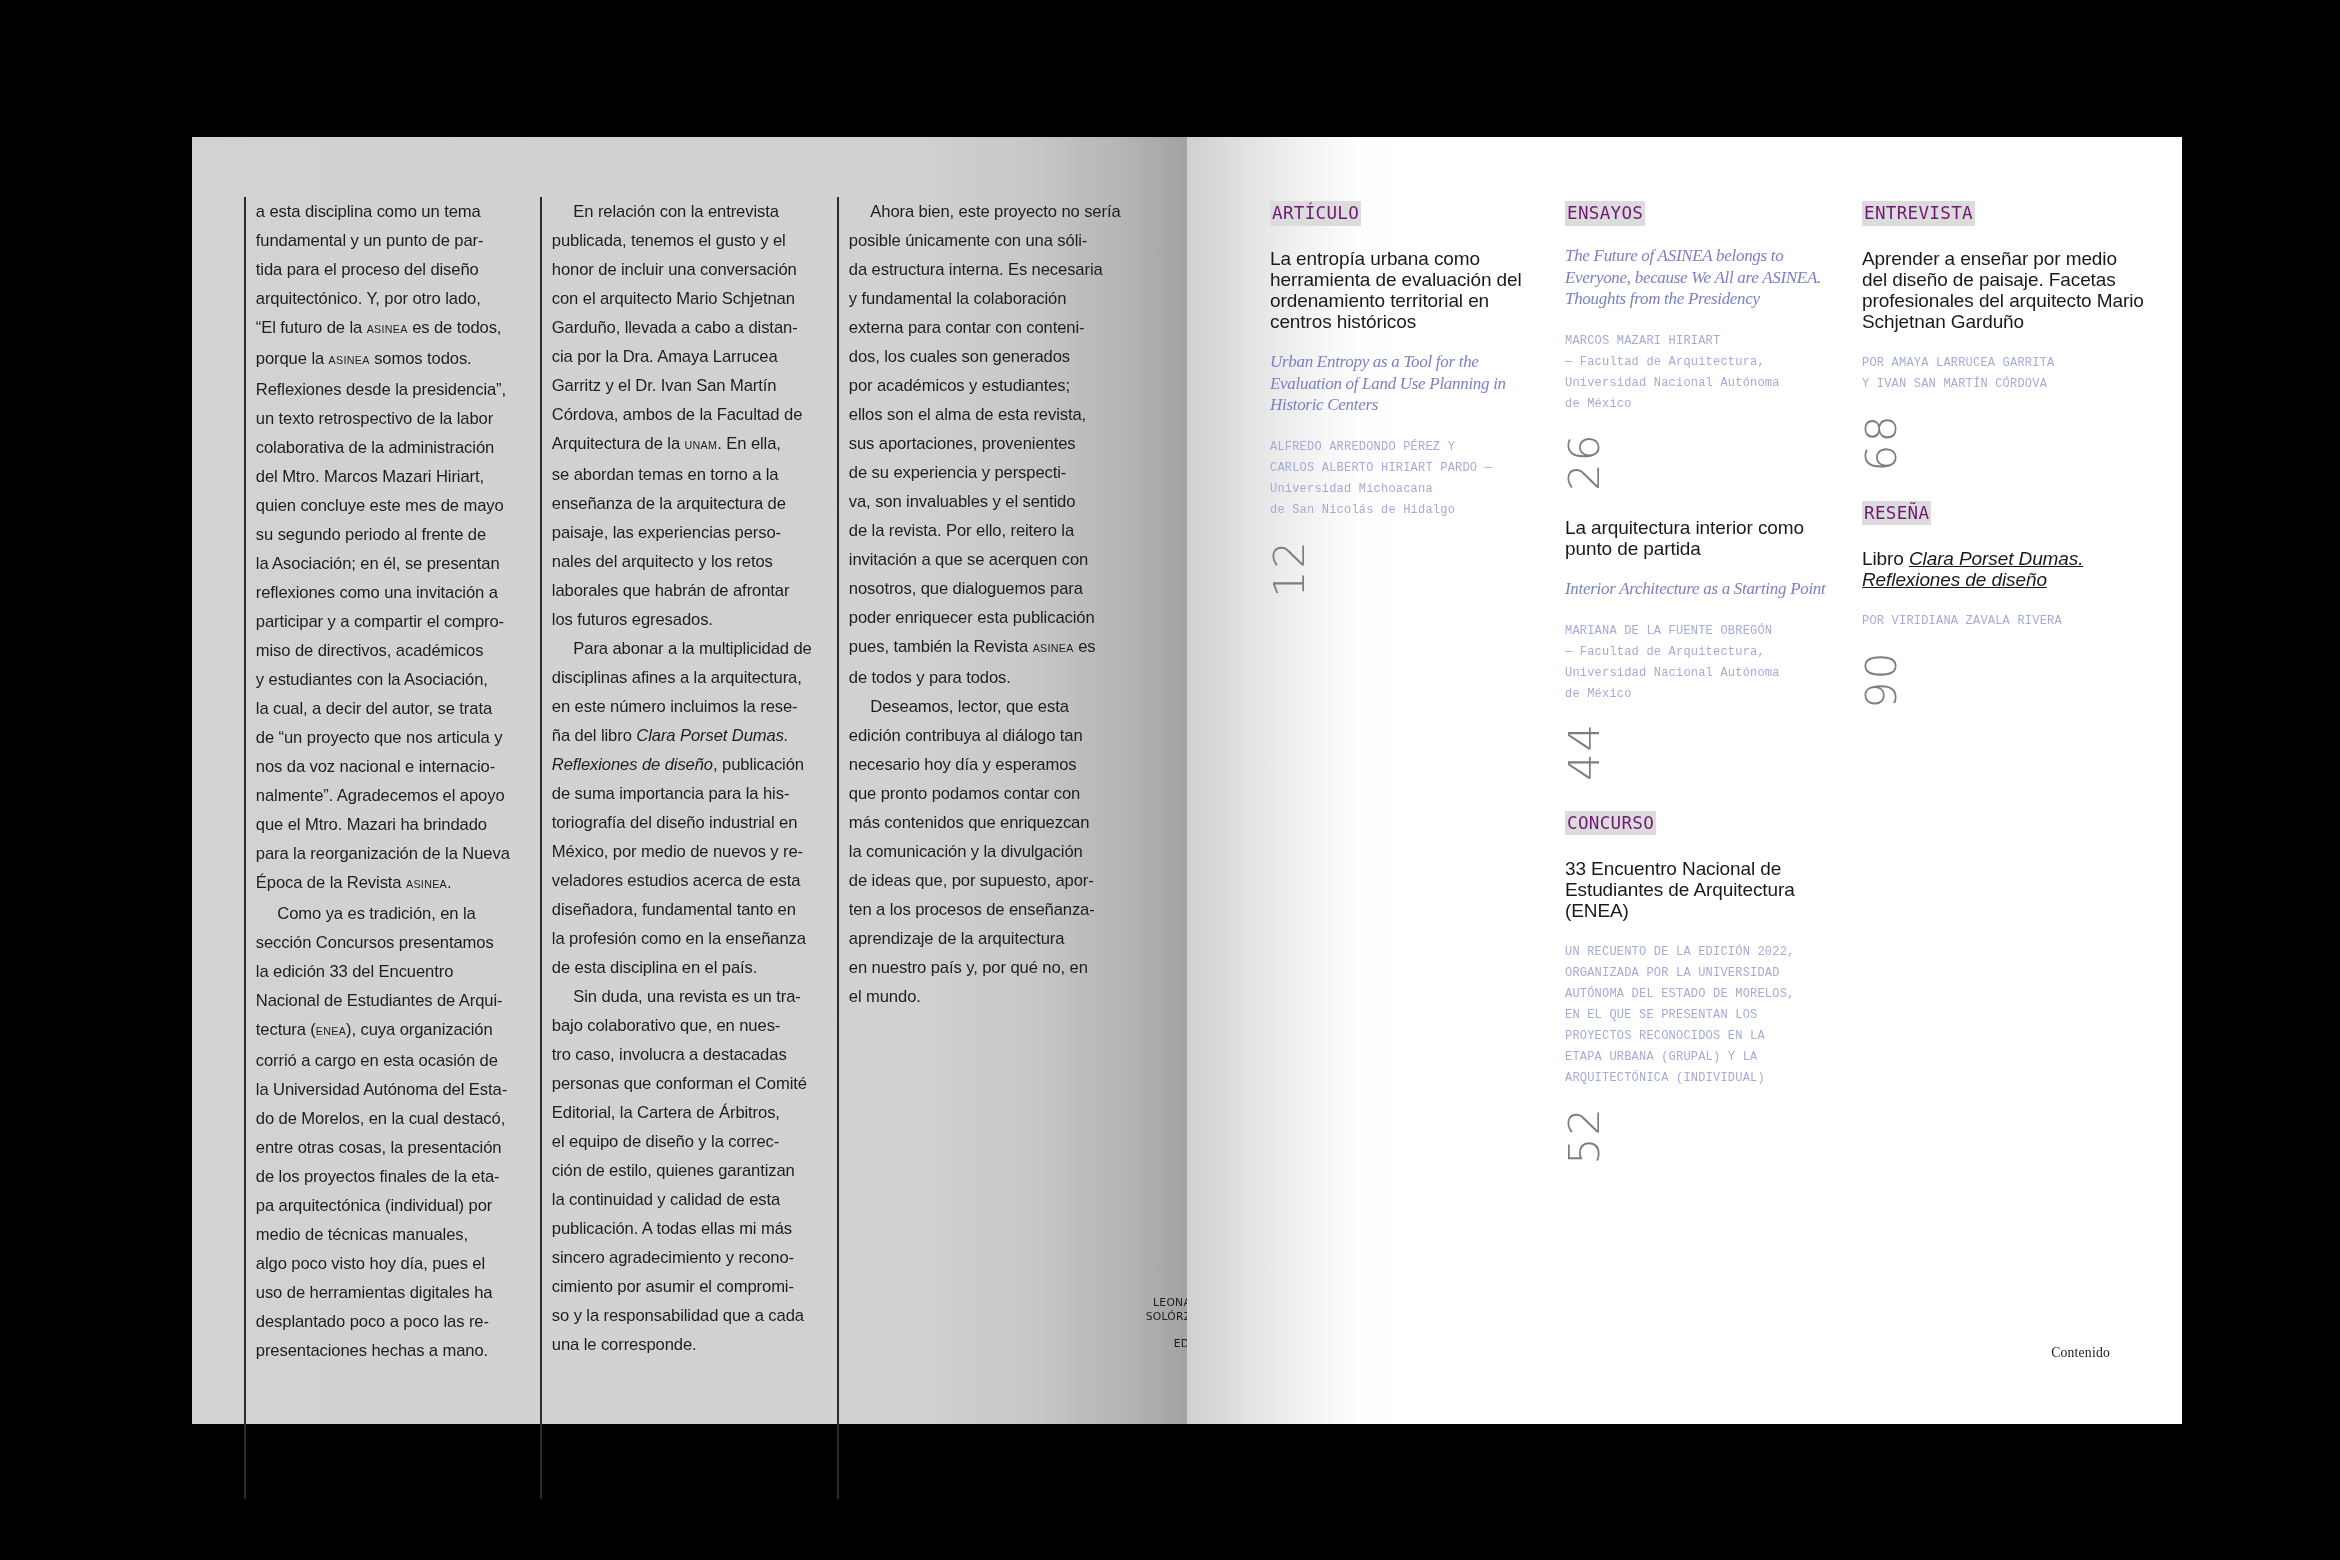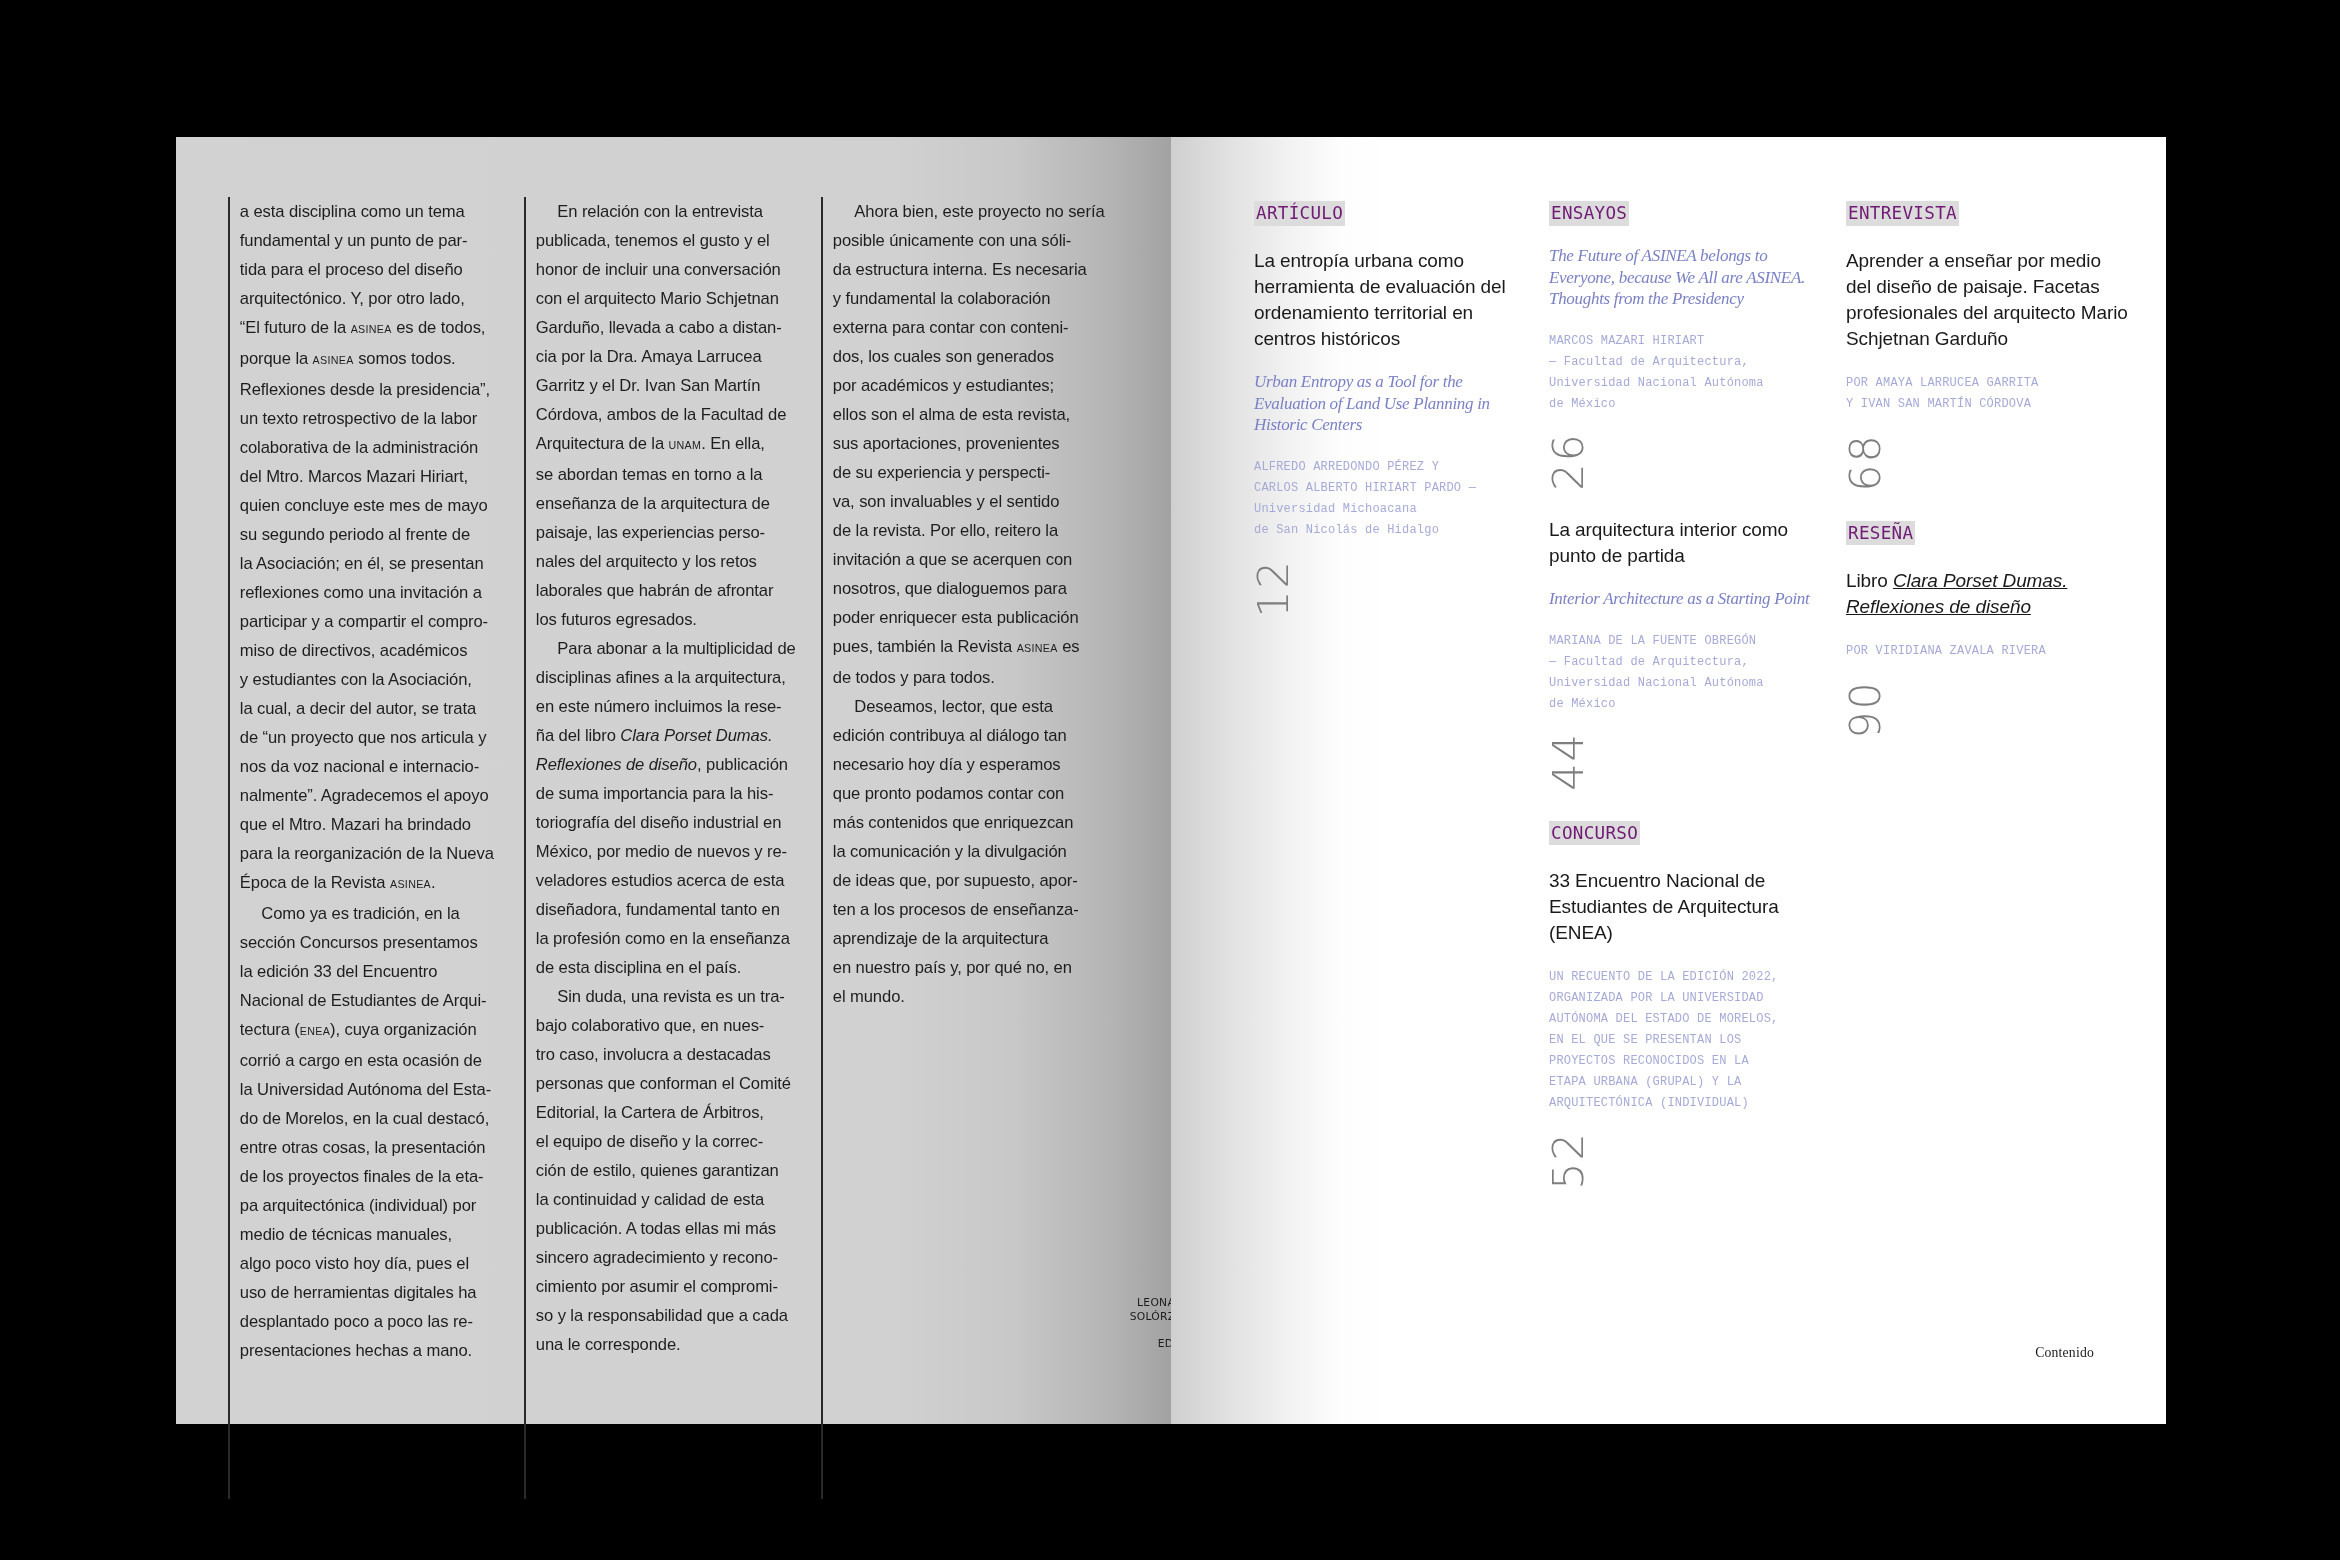--- a/index.html
+++ b/index.html
@@ -1,20 +1,20 @@
 <!DOCTYPE html>
 <html><head>
 <meta charset="utf-8">
 <style>
   html, body { margin: 0; padding: 0; }
   body {
     width: 2341px; height: 1560px; background: #000; position: relative; overflow: hidden;
     font-family: "Liberation Sans", sans-serif;
   }
-  .spread { position: absolute; left: 176px; top: 137px; width: 1990px; height: 1035px; padding-left: 19px; }
+  .spread { position: absolute; left: 192px; top: 137px; width: 1990px; height: 1035px; padding-left: 19px; }
   .page-left {
     position: absolute; left: 0; top: 0; width: 995px; height: 1287px;
     background: linear-gradient(to right, #d2d2d2 0%, #d1d1d1 72%, #c8c8c8 84%, #b4b4b4 94%, #a2a2a2 100%);
   }
   .page-right {
     position: absolute; left: 995px; top: 0; width: 995px; height: 1287px;
     background: linear-gradient(to right, #cfcfcf 0%, #e2e2e2 6%, #f2f2f2 12%, #fdfdfd 17%, #ffffff 22%, #ffffff 100%);
   }
   
   .col {
@@ -44,21 +44,21 @@
   .toc-col { position: absolute; top: 64px; width: 283px; }
   .toc-col-1 { left: 83px; }
   .toc-col-2 { left: 378px; }
   .toc-col-3 { left: 675px; }
   .section-label {
     display: inline-block; background: #dcdcdc; color: #701a75;
     font-family: "DejaVu Sans Mono", "Liberation Mono", monospace; font-size: 17.6px;
     padding: 2px 2px 1px 2px; letter-spacing: 0.3px; line-height: 21.5px;
   }
   .entry-title {
-    margin-top: 22.4px; font-size: 19px; line-height: 26px; color: #1a1a1a; letter-spacing: -0.1px;
+    margin-top: 22.4px; font-size: 19px; line-height: 21px; color: #1a1a1a; letter-spacing: -0.1px;
   }
   .entry-title i { font-style: italic; text-decoration: underline; }
   .entry-en {
     margin-top: 19.5px; font-family: "Liberation Serif", serif; font-style: italic;
     font-size: 17px; line-height: 21.5px; color: #7a80c4; letter-spacing: -0.3px;
   }
   .entry-meta {
     margin-top: 21.5px; font-family: "Liberation Mono", monospace; font-size: 12px;
     line-height: 21px; color: #a6aad6; letter-spacing: 0.2px; white-space: pre-line;
   }

